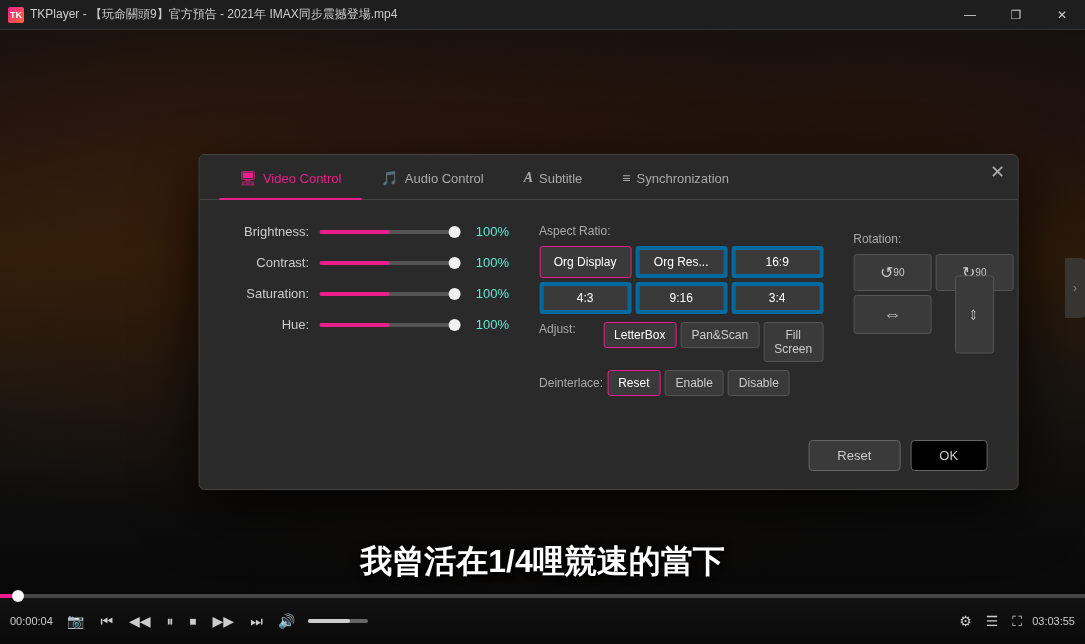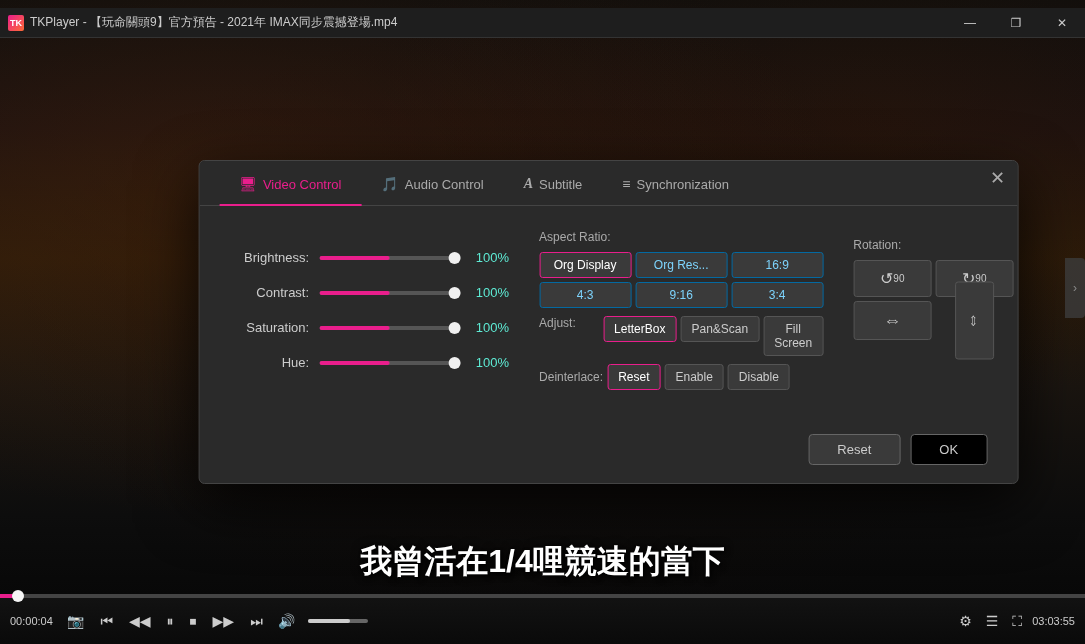--- a/index.html
+++ b/index.html
@@ -27,21 +27,21 @@
       width: 100%; height: 100%;
       background: 
         radial-gradient(ellipse at 20% 30%, rgba(80,40,10,0.4) 0%, transparent 50%),
         radial-gradient(ellipse at 80% 20%, rgba(60,30,5,0.3) 0%, transparent 40%),
         radial-gradient(ellipse at 50% 50%, rgba(20,10,5,0.5) 0%, transparent 70%);
     }
 
     
     .titlebar {
       position: absolute;
-      top: 8px; left: 0;
+      top: 0; left: 0;
       width: 100%;
       height: 30px;
       background: #1e1e1e;
       display: flex;
       align-items: center;
       justify-content: space-between;
       z-index: 100;
       border-bottom: 1px solid #333;
     }
     .titlebar-left {
@@ -248,21 +248,20 @@
 
     
     .slider-section {
       flex: 0 0 280px;
     }
     .slider-row {
       display: flex;
       align-items: center;
       margin-bottom: 16px;
       gap: 10px;
-      margin-top: 20px;
     }
     .slider-label {
       color: #ccc;
       font-size: 13px;
       min-width: 80px;
       text-align: right;
     }
     .slider-track {
       flex: 1;
       height: 4px;
@@ -305,22 +304,22 @@
       gap: 6px;
     }
     .aspect-grid {
       display: grid;
       grid-template-columns: 1fr 1fr 1fr;
       gap: 4px;
       margin-bottom: 8px;
     }
     .aspect-btn {
       background: #3a3a3a;
-      border: 1px solid #0369a1;
-      color: #7dd3fc;
+      border: 4px solid #0369a1;
+      color: #ffffff;
       padding: 5px 8px;
       border-radius: 3px;
       cursor: pointer;
       font-size: 12px;
       text-align: center;
       transition: all 0.15s;
     }
     .aspect-btn.active-outline {
       background: #3a3a3a;
       border: 1px solid #e91e8c;

